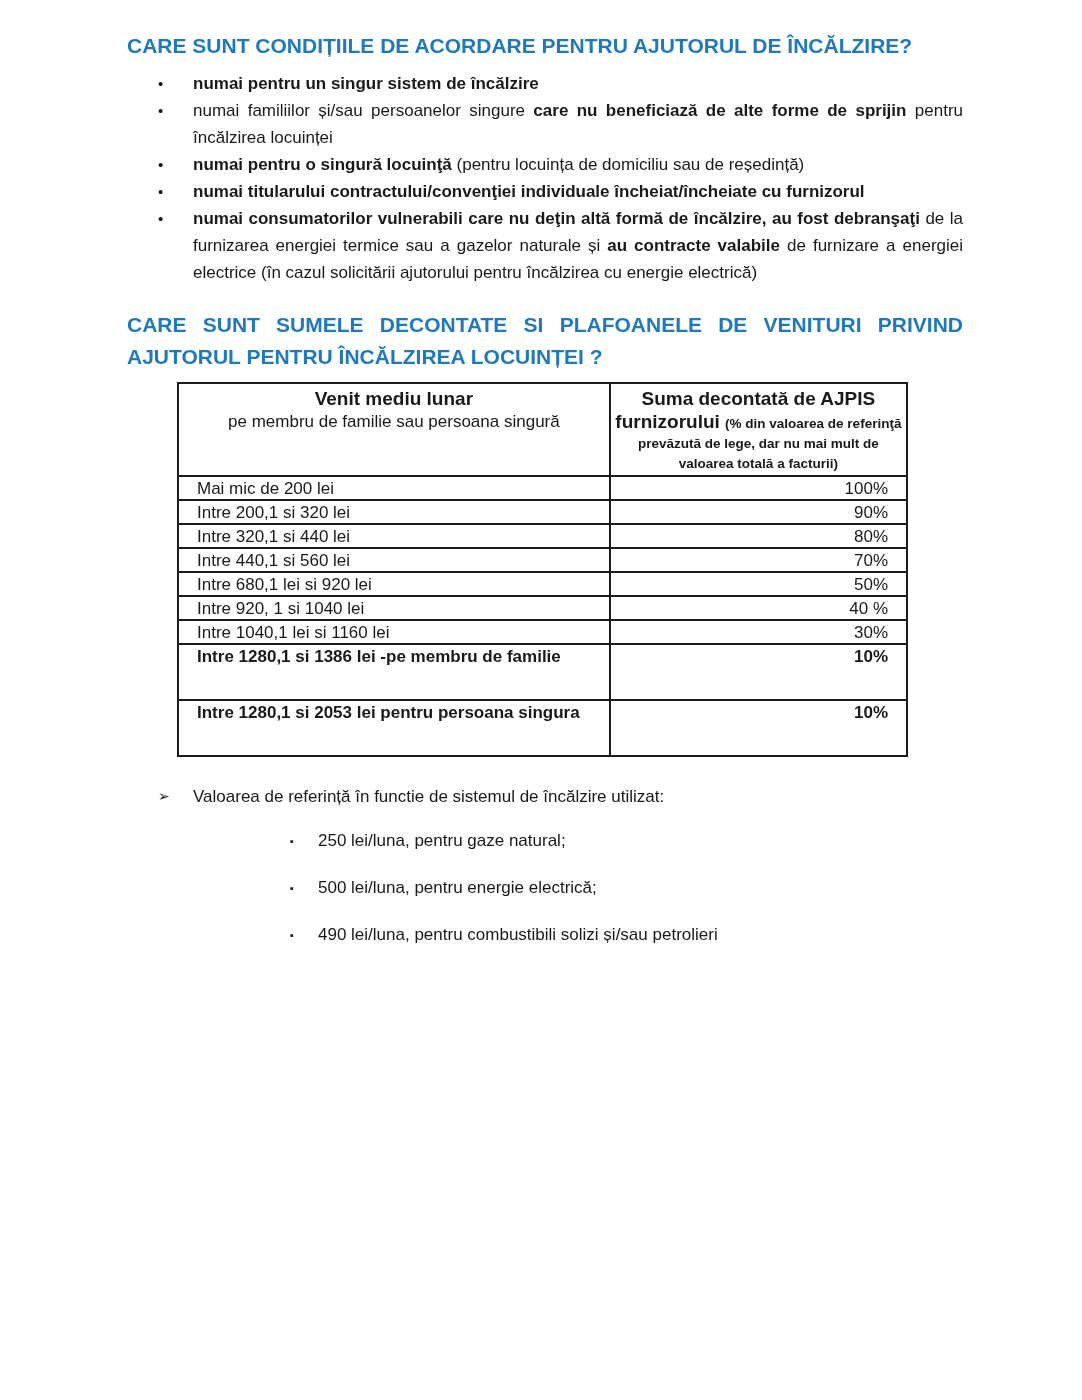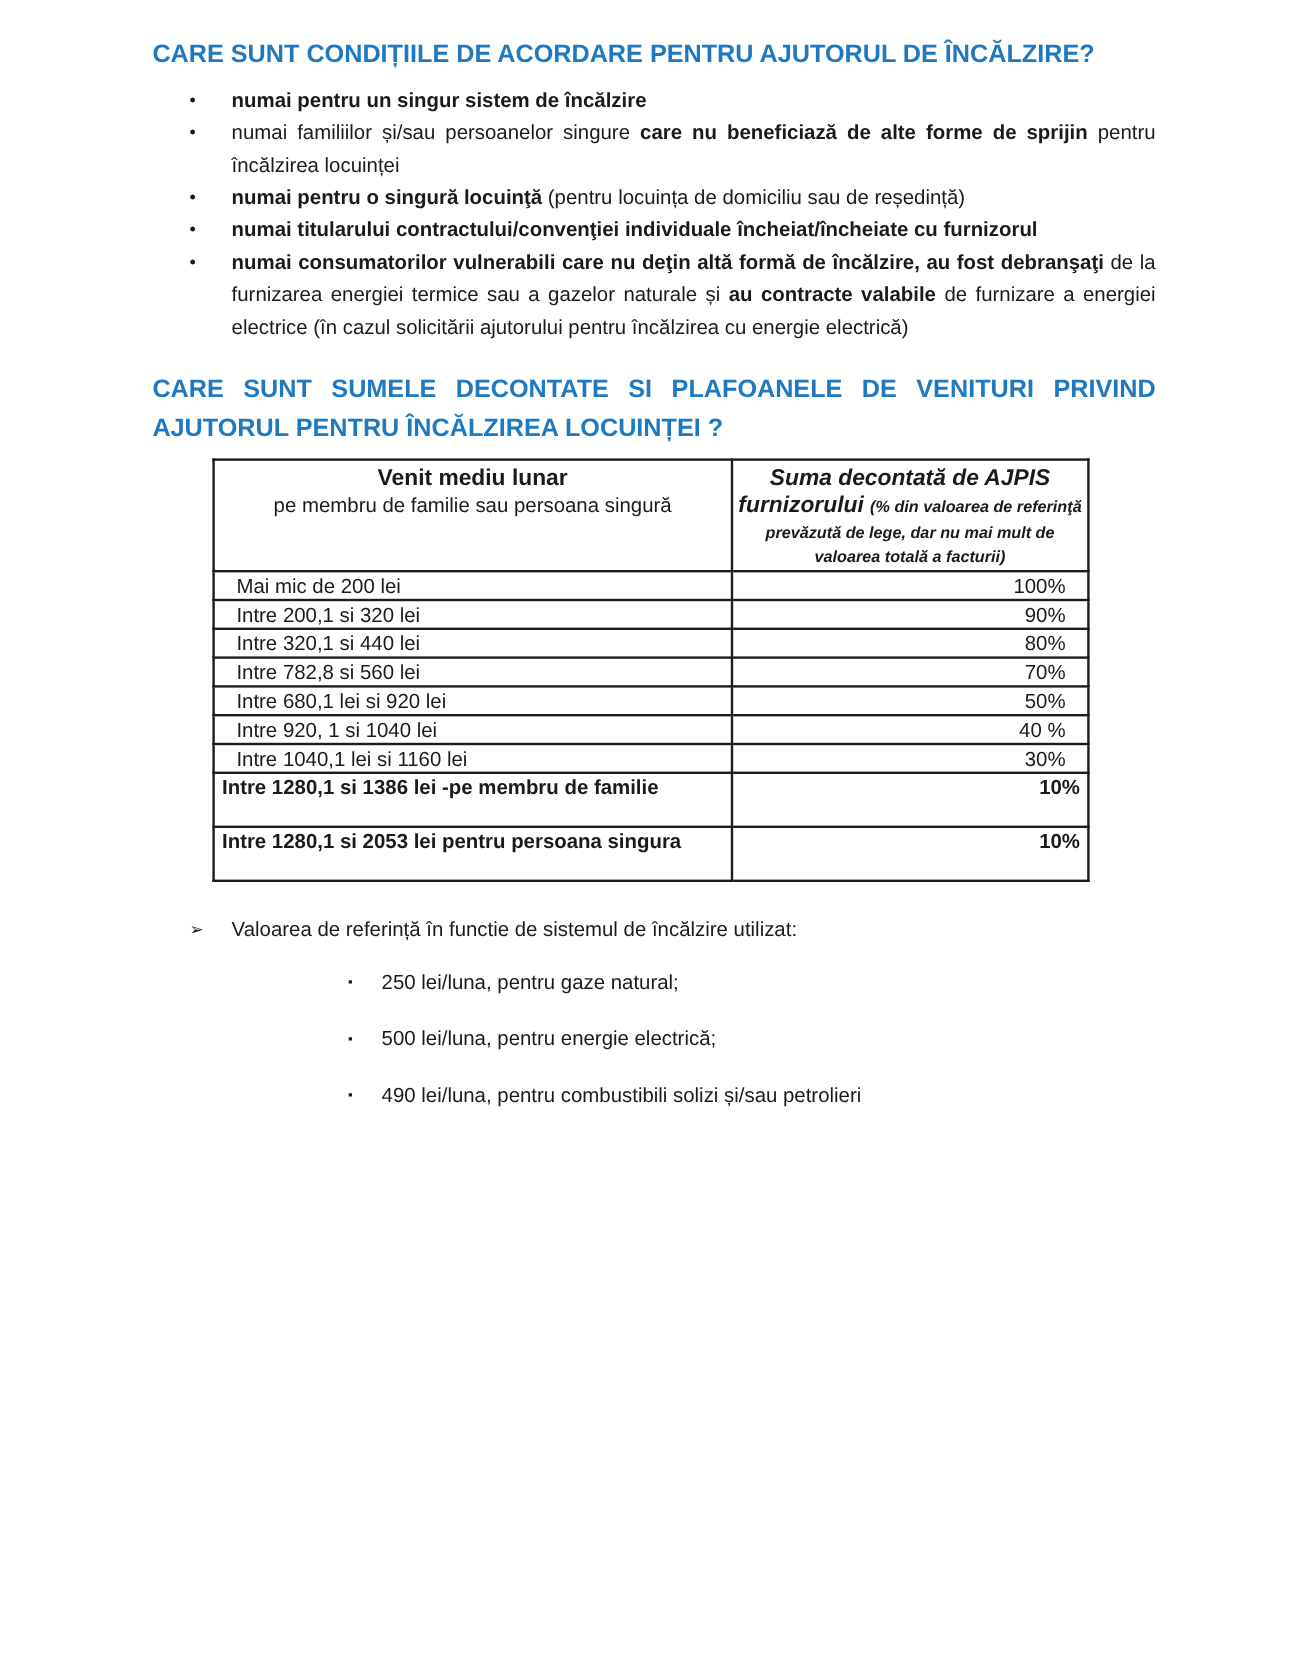--- a/index.html
+++ b/index.html
@@ -33,27 +33,27 @@
     margin:9px 0 0 177px;
     width:731px;
     border-collapse:collapse;
     font-size:17px;
   }
   table.income th, table.income td { border:2px solid #1c1c1c; }
   table.income th {
     vertical-align:top; text-align:center; font-weight:normal; padding:3px 4px 2px 4px;
   }
   th.col1 { width:433px; }
-  th.col2 { width:298px;font-style:italic; }
+  th.col2 { width:298px; }
   .th-title { font-weight:bold; font-size:19px; line-height:23px; }
   .th-sub { font-size:17px; line-height:23px; }
   .th-note { font-weight:bold; font-size:13.5px; line-height:18px; }
   tr.single { height:24px; }
   tr.single td { line-height:21px; padding:0 18px; }
-  tr.double td { height:45px; vertical-align:top; line-height:22px; padding:1px 6px; }
+  tr.double td { height:56px; vertical-align:top; line-height:22px; padding:1px 18px; }
   td.income-cell { text-align:left; }
   td.pct-cell { text-align:right; }
   tr.boldrow td { font-weight:bold; }
 
   .ref-row { display:flex; align-items:flex-start; margin:26px 119px 0 127px; font-size:17px; line-height:27px; }
   .arrow { margin-left:31px; width:35px; flex:none; font-size:14px; line-height:27px; }
 
   ul.squares { list-style:none; margin-top:21px; }
   ul.squares li { display:flex; align-items:flex-start; margin:0 0 27px 290px; font-size:17px; line-height:20px; }
   .sq { width:28px; flex:none; font-size:11px; line-height:20px; }
@@ -109,21 +109,21 @@
       </tr>
       <tr class="single">
         <td class="income-cell">Intre 200,1 si 320 lei</td>
         <td class="pct-cell">90%</td>
       </tr>
       <tr class="single">
         <td class="income-cell">Intre 320,1 si 440 lei</td>
         <td class="pct-cell">80%</td>
       </tr>
       <tr class="single">
-        <td class="income-cell">Intre 782,8 si 560 lei</td>
+        <td class="income-cell">Intre 440,1 si 560 lei</td>
         <td class="pct-cell">70%</td>
       </tr>
       <tr class="single">
         <td class="income-cell">Intre 680,1 lei si 920 lei</td>
         <td class="pct-cell">50%</td>
       </tr>
       <tr class="single">
         <td class="income-cell">Intre 920, 1 si 1040 lei</td>
         <td class="pct-cell">40 %</td>
       </tr>

